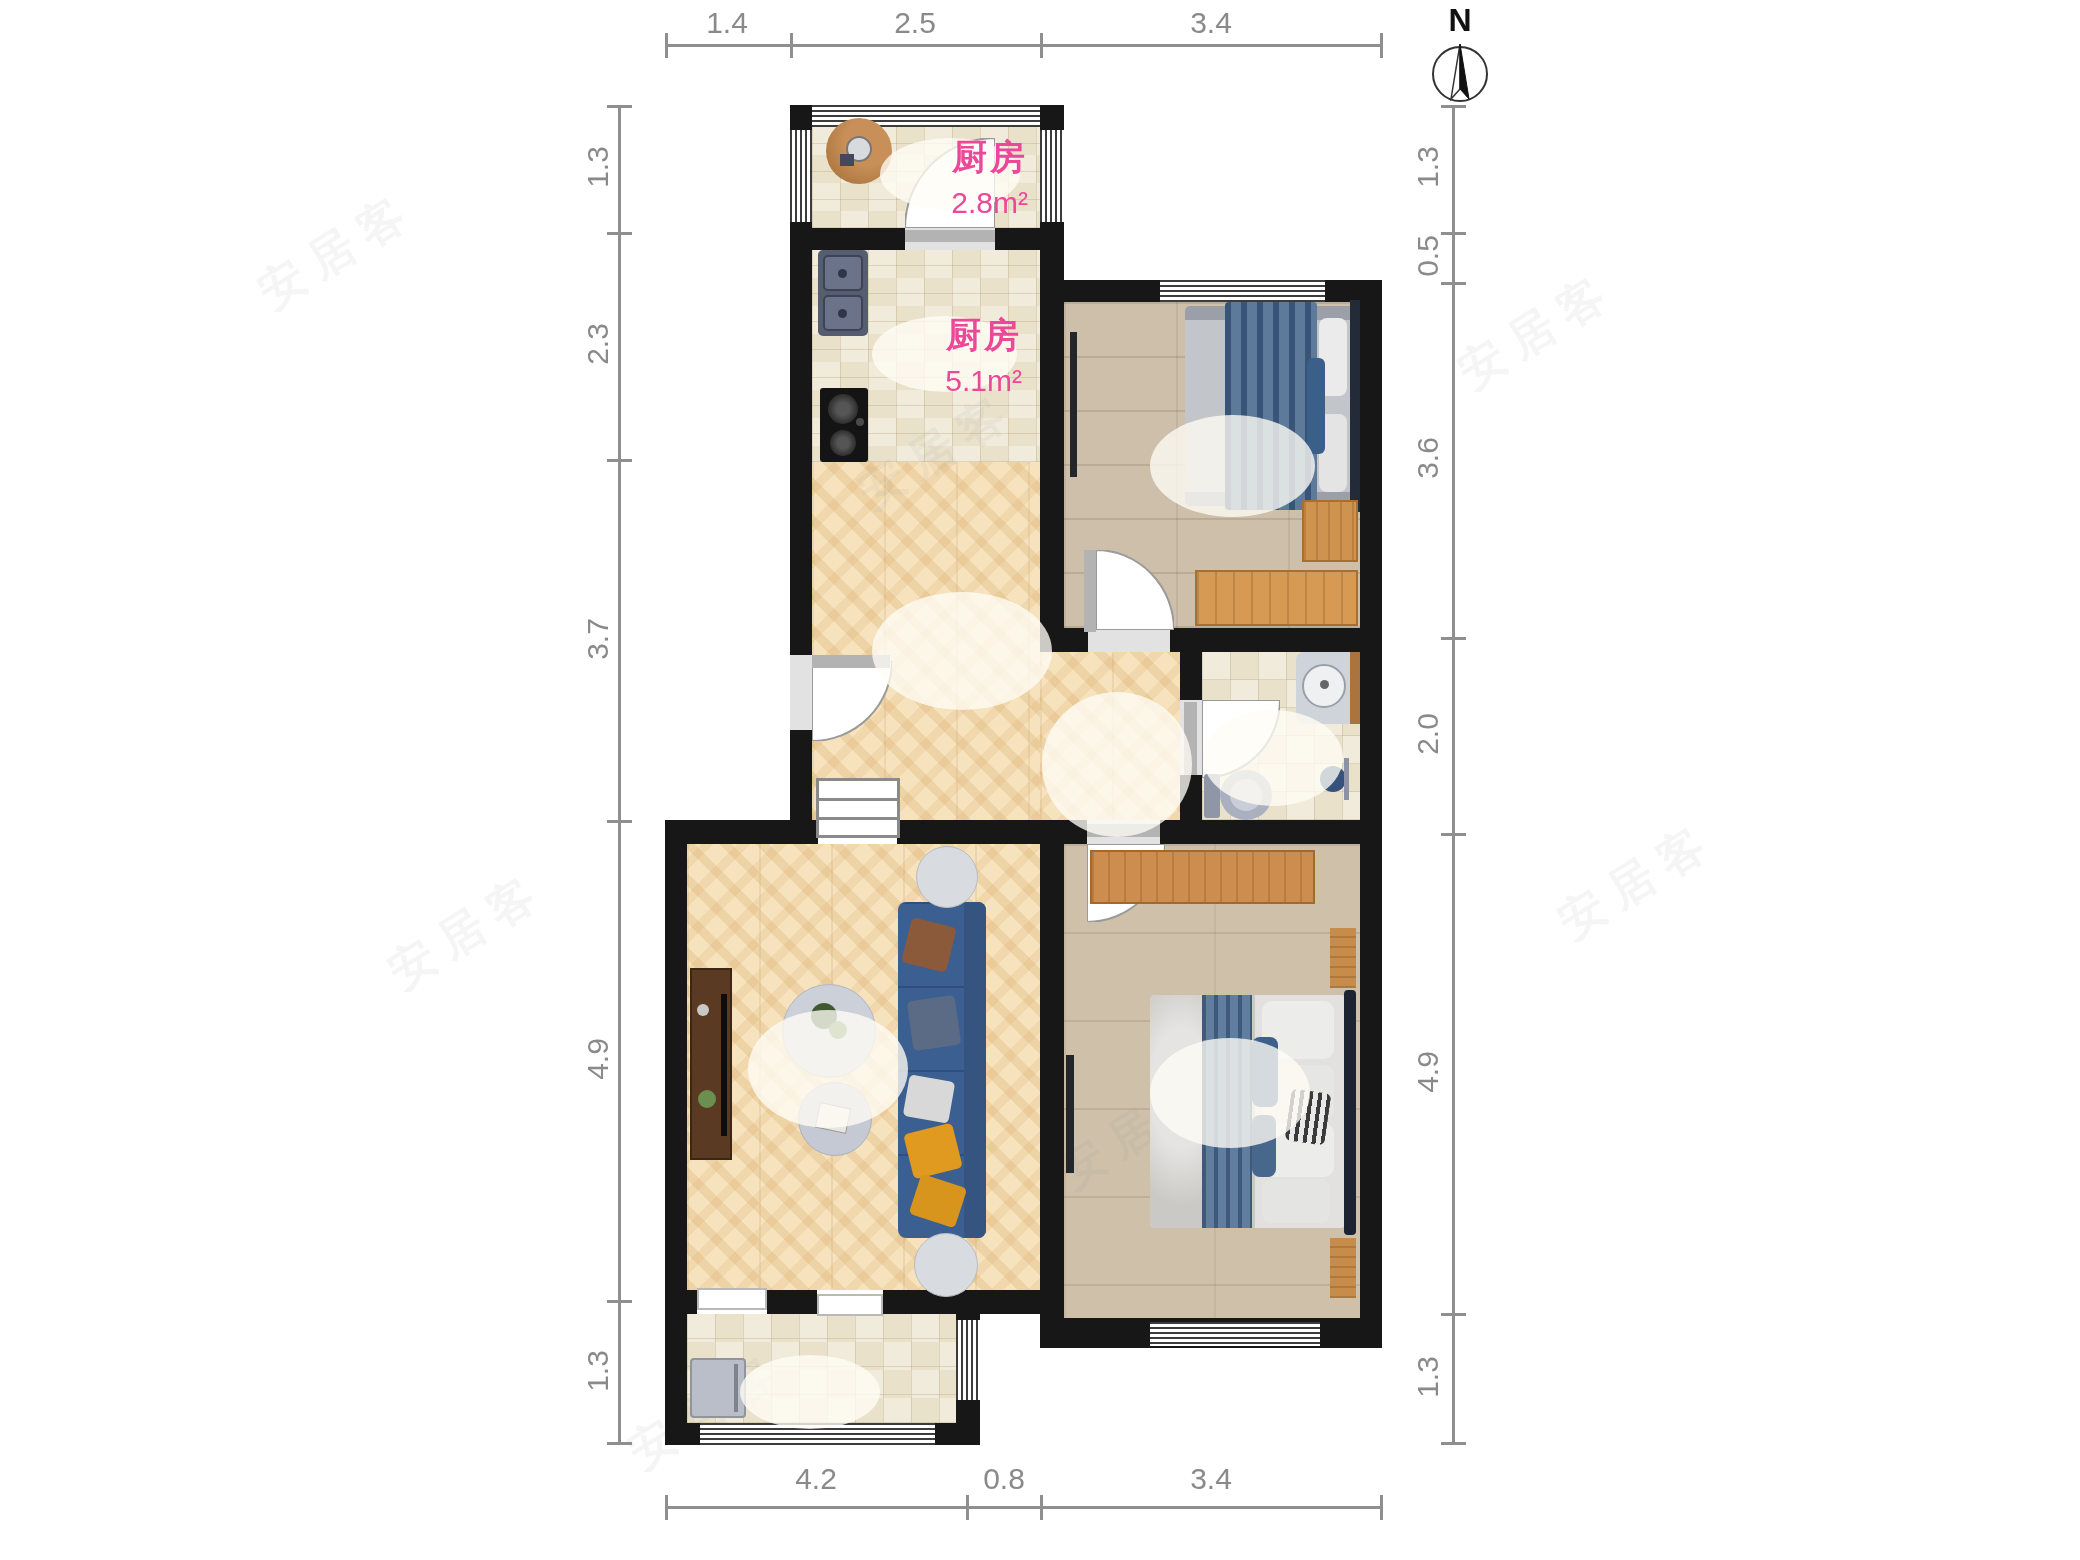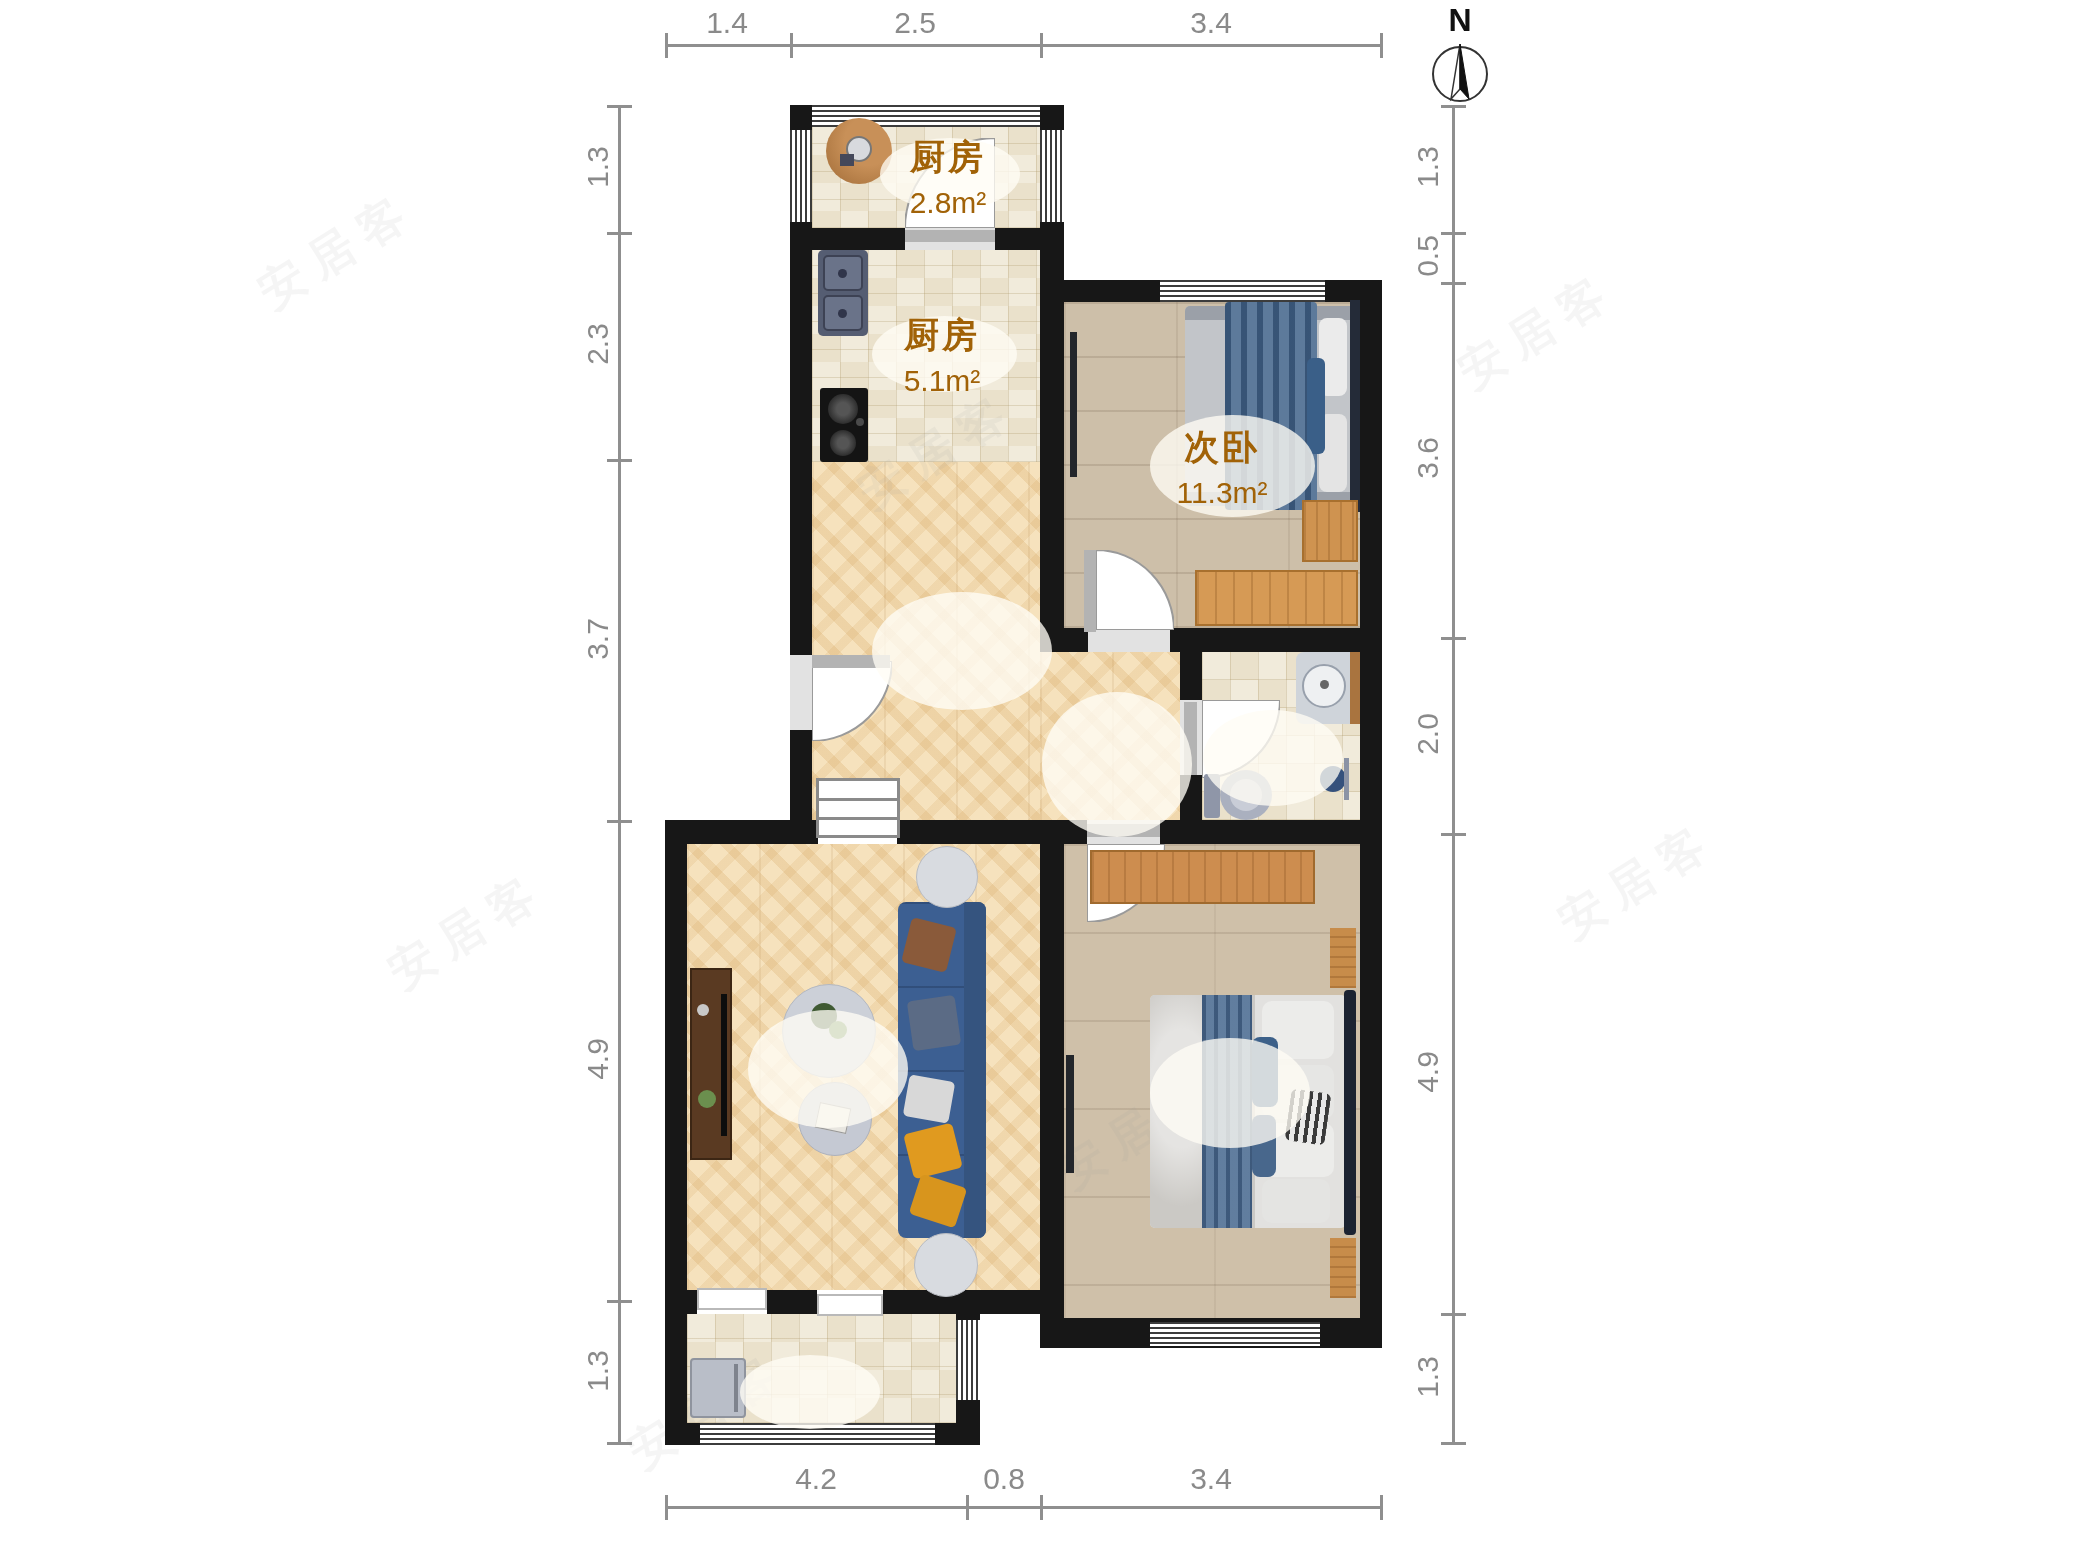--- a/index.html
+++ b/index.html
@@ -22,21 +22,21 @@
     repeating-linear-gradient(to bottom, rgba(90,70,50,0.14) 0 2px, transparent 2px 88px),
     repeating-linear-gradient(to right, rgba(90,70,50,0.08) 0 2px, transparent 2px 150px);}
   .win-h{position:absolute;z-index:5;background:#fff;background-image:repeating-linear-gradient(to bottom,#3c3c3c 0 2px,rgba(0,0,0,0) 2px 5px);}
   .win-v{position:absolute;z-index:5;background:#fff;background-image:repeating-linear-gradient(to right,#3c3c3c 0 2px,rgba(0,0,0,0) 2px 5px);}
   .sill{position:absolute;background:#e2e2e2;z-index:5;}
   .panel{position:absolute;background:#b3b3b3;z-index:6;}
   .arc{position:absolute;z-index:5;}
   .opening{position:absolute;background:#fff;border:2px solid #b9b9b9;box-sizing:border-box;z-index:5;}
   .furn{position:absolute;z-index:6;}
   .blob{position:absolute;background:rgba(255,252,245,0.78);border-radius:50%;z-index:7;}
-  .room-label{position:absolute;z-index:8;width:160px;text-align:center;color:#a16207;}
+  .room-label{position:absolute;z-index:8;width:160px;text-align:right;color:#ec4899;}
   .room-label .rn{font-size:35px;font-weight:bold;letter-spacing:3px;}
   .room-label .ra{font-size:30px;margin-top:5px;}
   .dim{position:absolute;background:#8f8f8f;z-index:9;}
   .dim-label{position:absolute;color:#8a8a8a;font-size:30px;z-index:9;width:80px;text-align:center;}
   .dim-label.v{transform:rotate(-90deg);}
   .wm{position:absolute;color:rgba(160,160,160,0.10);font-size:46px;font-weight:bold;letter-spacing:12px;transform:rotate(-32deg);z-index:3;}
   .circ{border-radius:50%;}
 </style>
 </head>
 <body>
@@ -234,24 +234,20 @@
   <div class="blob" style="left:740px;top:1355px;width:140px;height:74px;"></div>
 
   <div class="room-label" style="left:868px;top:134px;">
     <div class="rn">厨房</div>
     <div class="ra">2.8m²</div>
   </div>
   <div class="room-label" style="left:862px;top:312px;">
     <div class="rn">厨房</div>
     <div class="ra">5.1m²</div>
   </div>
-  <div class="room-label" style="left:1142px;top:424px;">
-    <div class="rn">次卧</div>
-    <div class="ra">11.3m²</div>
-  </div>
 
   <div class="dim" style="left:665px;top:44px;width:717px;height:3px;"></div>
   <div class="dim" style="left:665px;top:33px;width:3px;height:25px;"></div>
   <div class="dim" style="left:790px;top:33px;width:3px;height:25px;"></div>
   <div class="dim" style="left:1040px;top:33px;width:3px;height:25px;"></div>
   <div class="dim" style="left:1380px;top:33px;width:3px;height:25px;"></div>
   <span class="dim-label" style="left:687px;top:6px;">1.4</span>
   <span class="dim-label" style="left:875px;top:6px;">2.5</span>
   <span class="dim-label" style="left:1171px;top:6px;">3.4</span>
 

